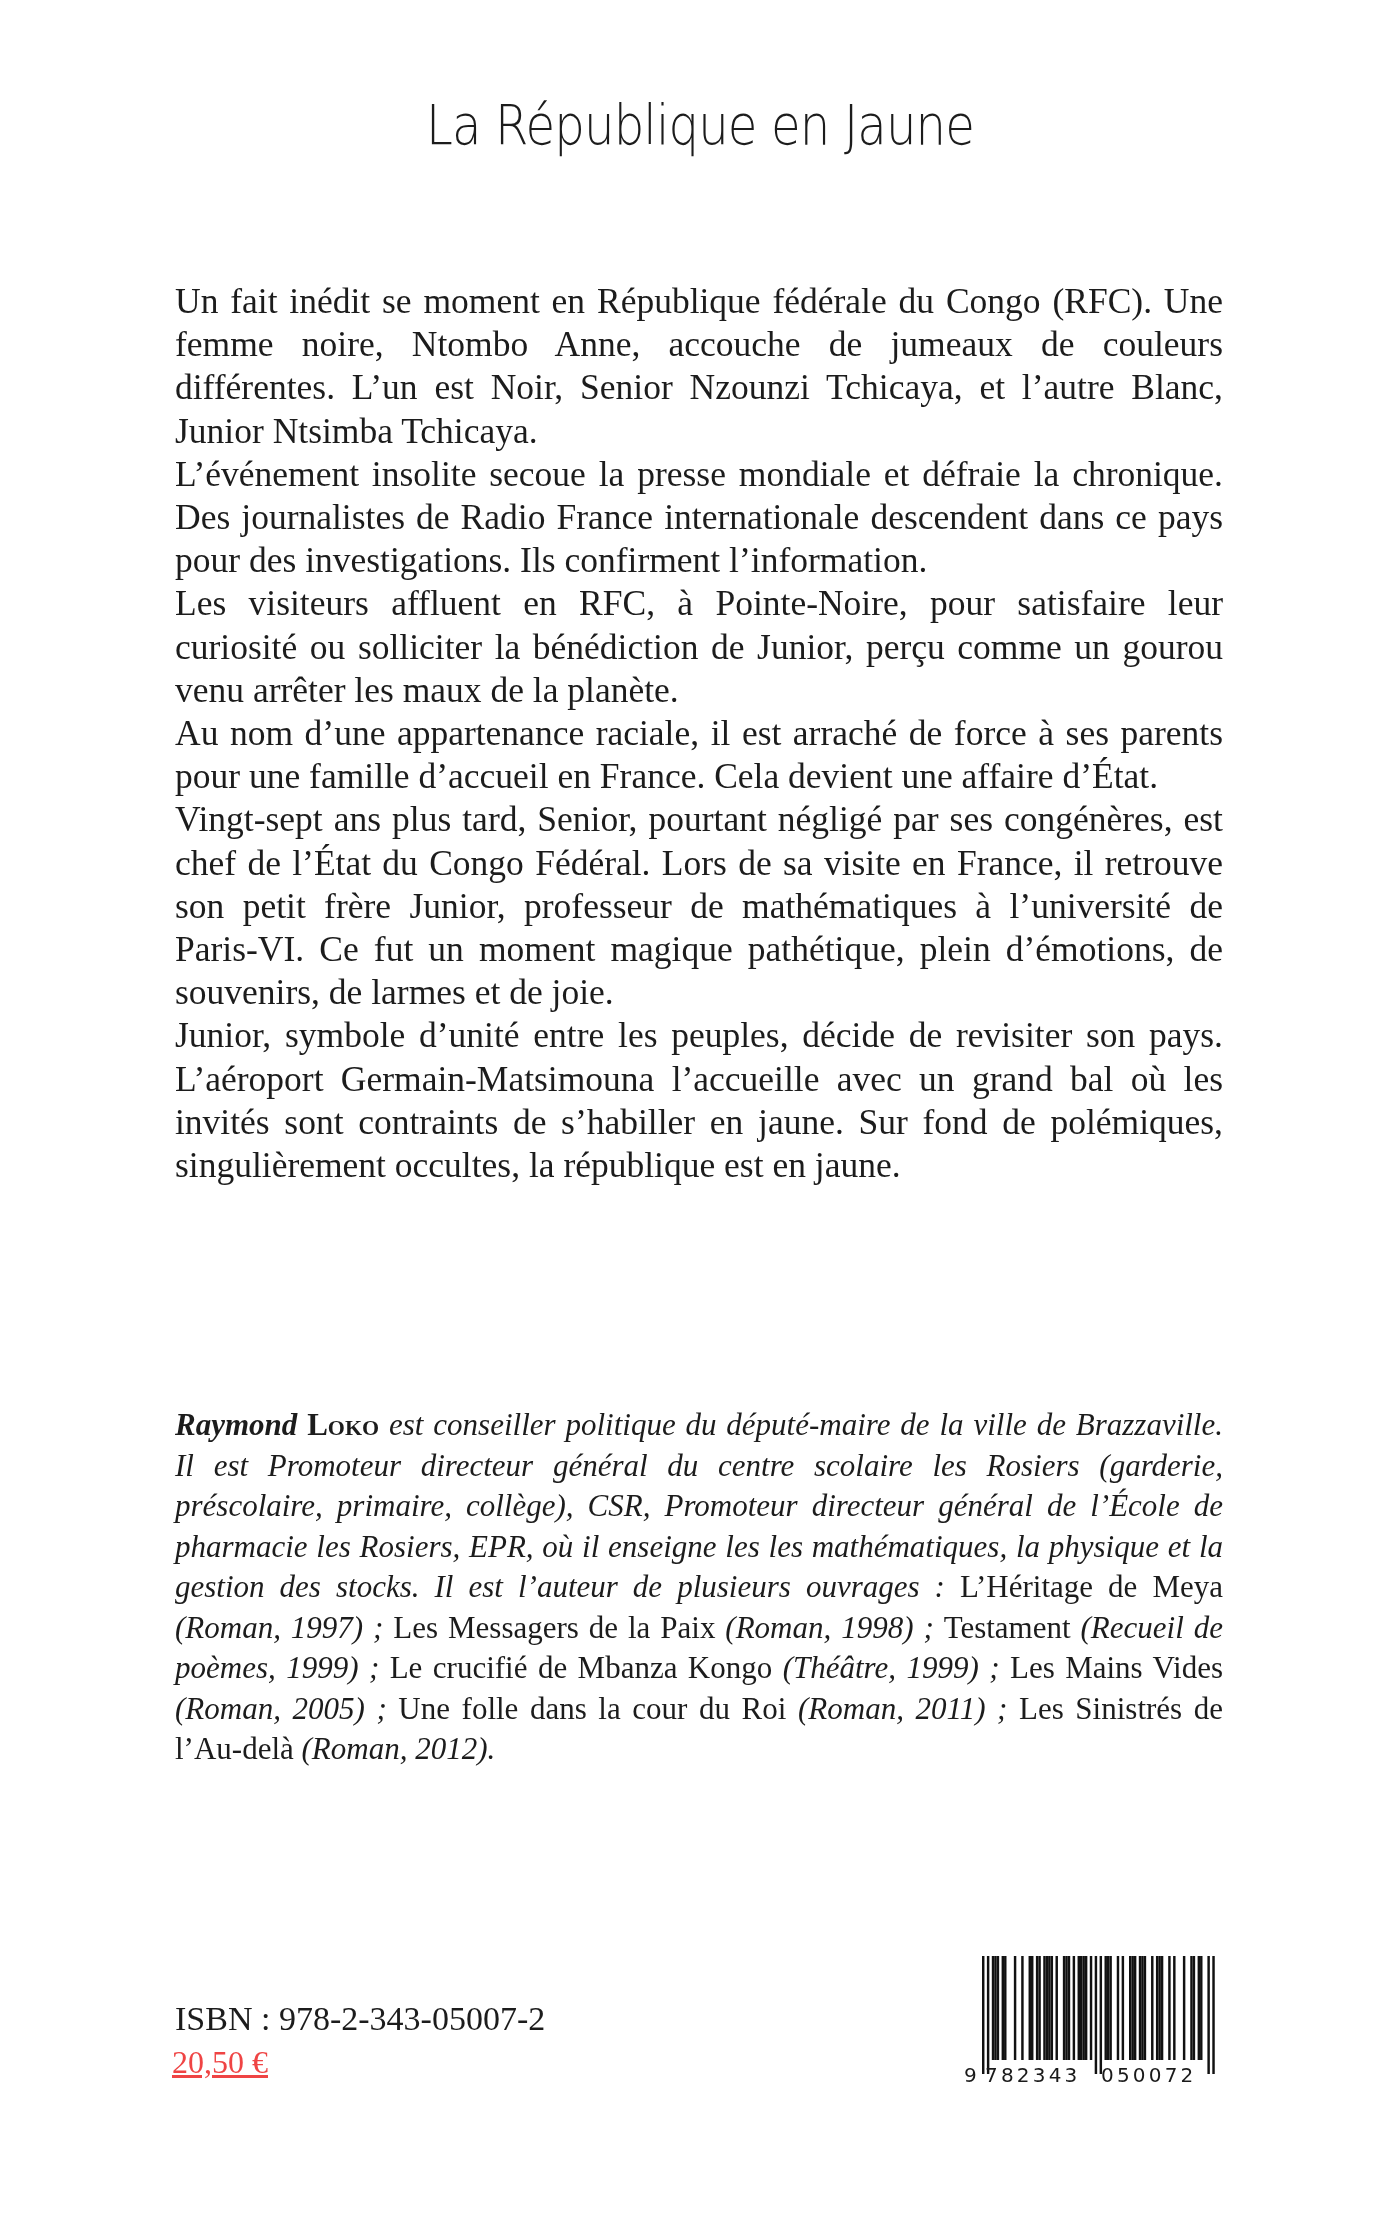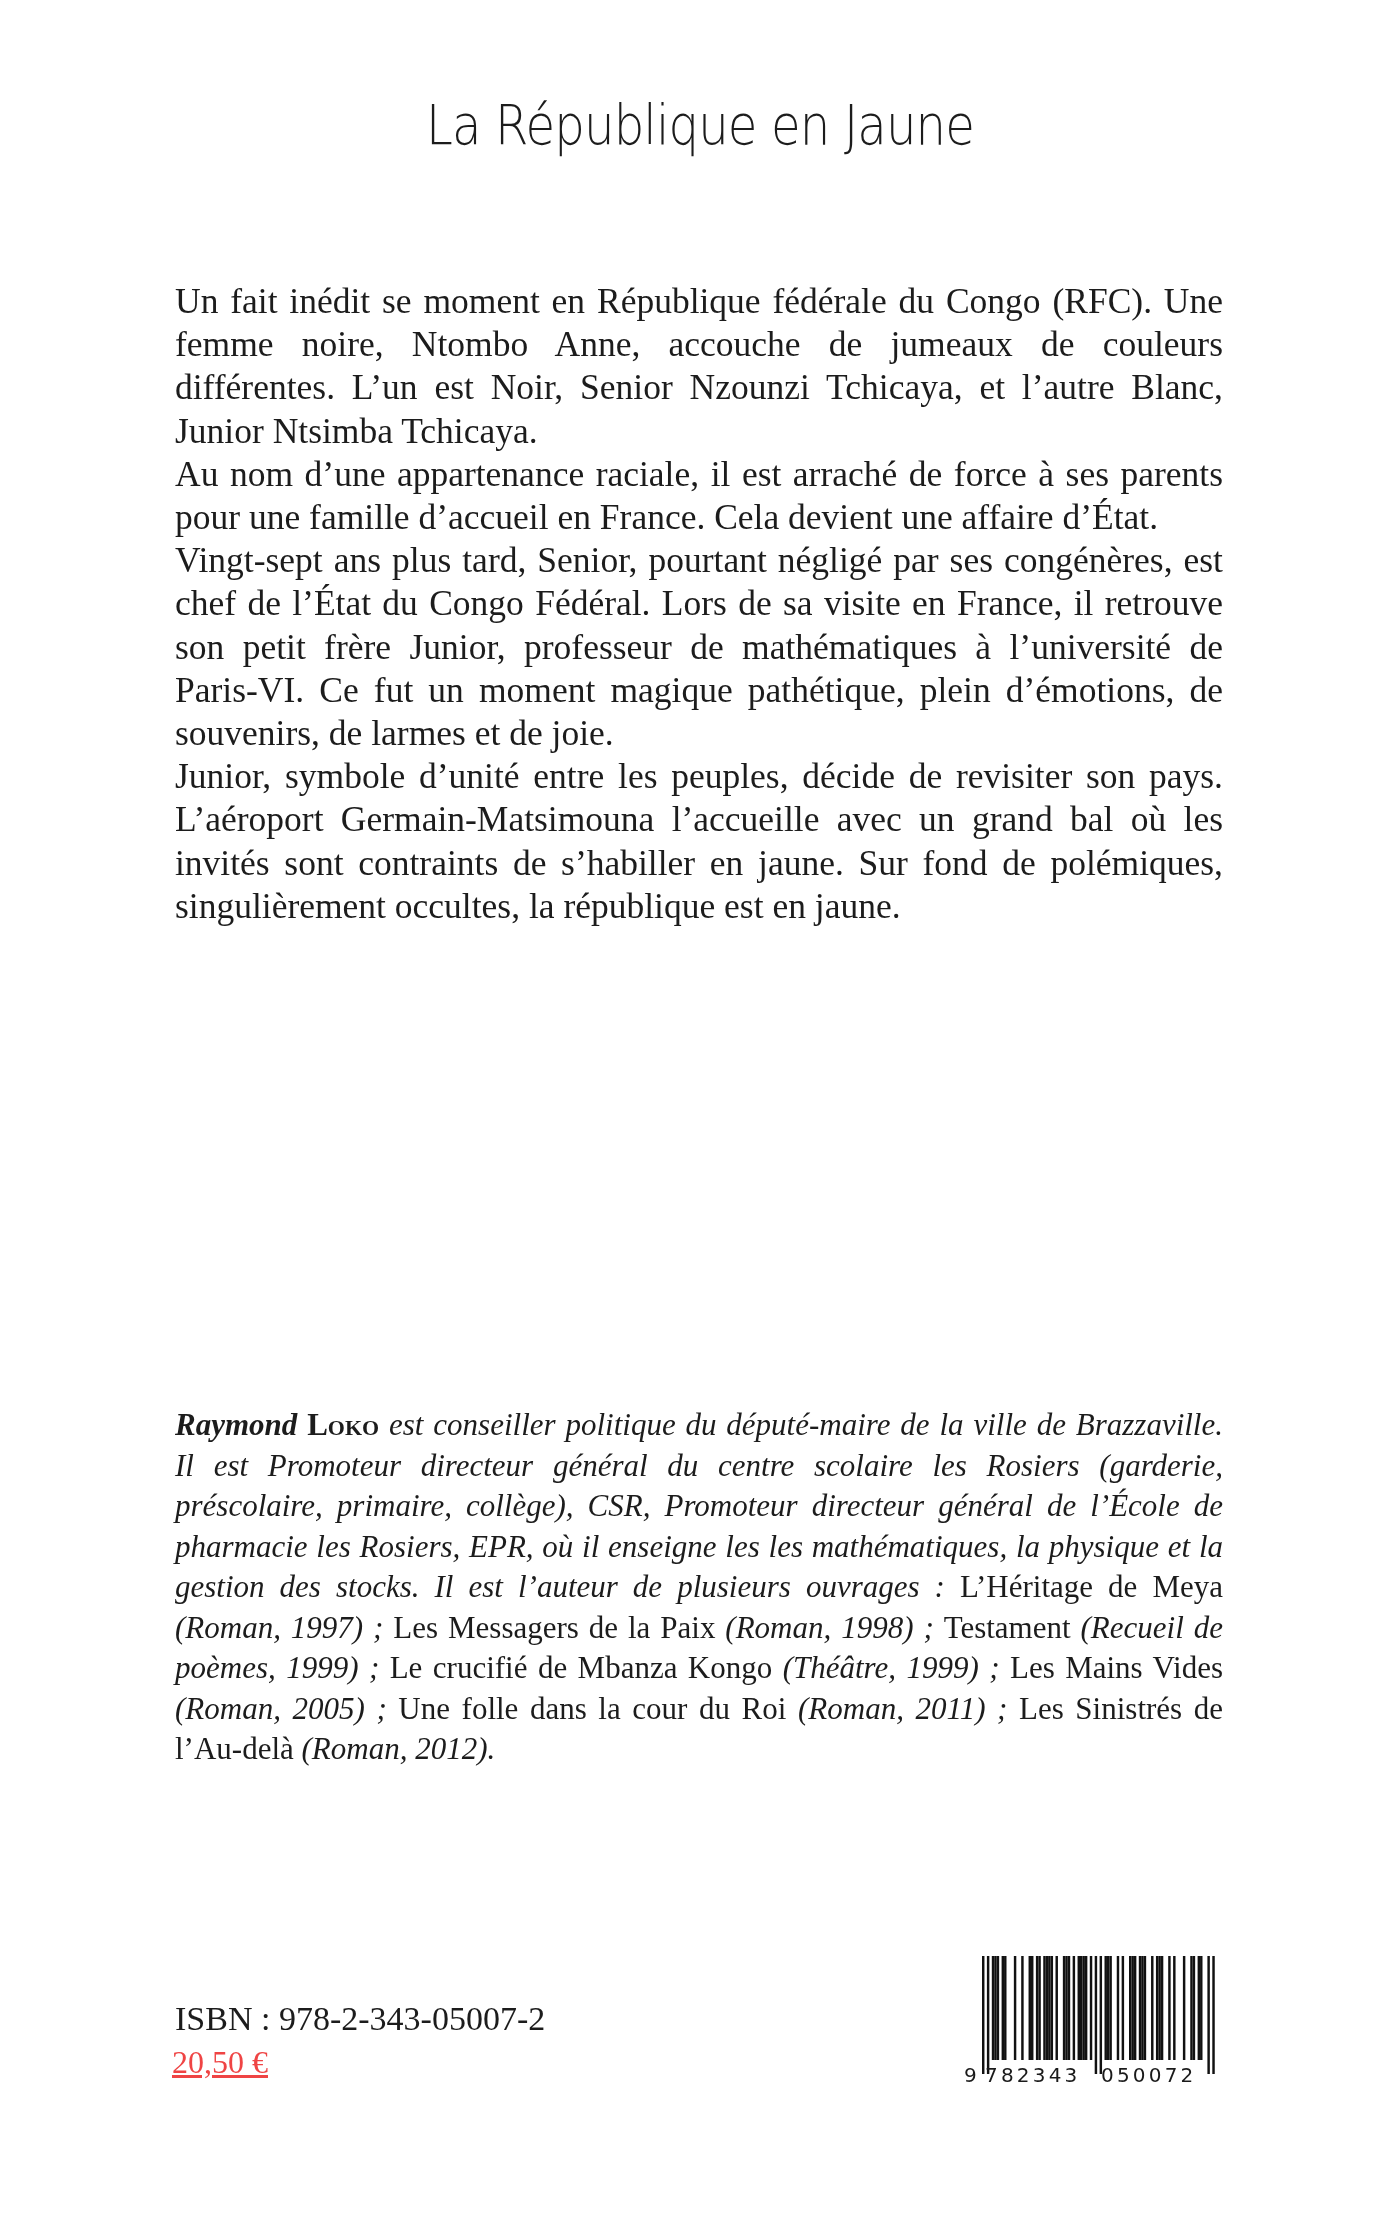--- a/index.html
+++ b/index.html
@@ -37,20 +37,22 @@
 </style>
 </head>
 <body>
 
 <div class="page">
 
   <div class="title">La République en Jaune</div>
 
   <div class="blurb">
     <p>Un fait inédit se moment en République fédérale du Congo (RFC). Une femme noire, Ntombo Anne, accouche de jumeaux de couleurs différentes. L’un est Noir, Senior Nzounzi Tchicaya, et l’autre Blanc, Junior Ntsimba Tchicaya.</p>
+    <p>L’événement insolite secoue la presse mondiale et défraie la chronique. Des journalistes de Radio France internationale descendent dans ce pays pour des investigations. Ils confirment l’information.</p>
+    <p>Les visiteurs affluent en RFC, à Pointe-Noire, pour satisfaire leur curiosité ou solliciter la bénédiction de Junior, perçu comme un gourou venu arrêter les maux de la planète.</p>
     <p>Au nom d’une appartenance raciale, il est arraché de force à ses parents pour une famille d’accueil en France. Cela devient une affaire d’État.</p>
     <p>Vingt-sept ans plus tard, Senior, pourtant négligé par ses congénères, est chef de l’État du Congo Fédéral. Lors de sa visite en France, il retrouve son petit frère Junior, professeur de mathématiques à l’université de Paris-VI. Ce fut un moment magique pathétique, plein d’émotions, de souvenirs, de larmes et de joie.</p>
     <p>Junior, symbole d’unité entre les peuples, décide de revisiter son pays. L’aéroport Germain-Matsimouna l’accueille avec un grand bal où les invités sont contraints de s’habiller en jaune. Sur fond de polémiques, singulièrement occultes, la république est en jaune.</p>
   </div>
 
   <div class="bio">
     <p><span class="author-first">Raymond</span> <span class="author-last">Loko</span><span class="it"> est conseiller politique du député-maire de la ville de Brazzaville. Il est Promoteur directeur général du centre scolaire les Rosiers (garderie, préscolaire, primaire, collège), CSR, Promoteur directeur général de l’École de pharmacie les Rosiers, EPR, où il enseigne les  les mathématiques, la physique et la gestion des stocks. Il est l’auteur de plusieurs ouvrages :</span> <span id="works-list"><span>L’Héritage de Meya </span><span class="it">(Roman, 1997)</span><span class="it"> ; </span><span>Les Messagers de la Paix </span><span class="it">(Roman, 1998)</span><span class="it"> ; </span><span>Testament </span><span class="it">(Recueil de poèmes, 1999)</span><span class="it"> ; </span><span>Le crucifié de Mbanza Kongo </span><span class="it">(Théâtre, 1999)</span><span class="it"> ; </span><span>Les Mains Vides </span><span class="it">(Roman, 2005)</span><span class="it"> ; </span><span>Une folle dans la cour du Roi </span><span class="it">(Roman, 2011)</span><span class="it"> ; </span><span>Les Sinistrés de l’Au-delà </span><span class="it">(Roman, 2012)</span><span class="it">.</span></span></p>
   </div>
 
   <div class="isbn">ISBN : 978-2-343-05007-2</div>

